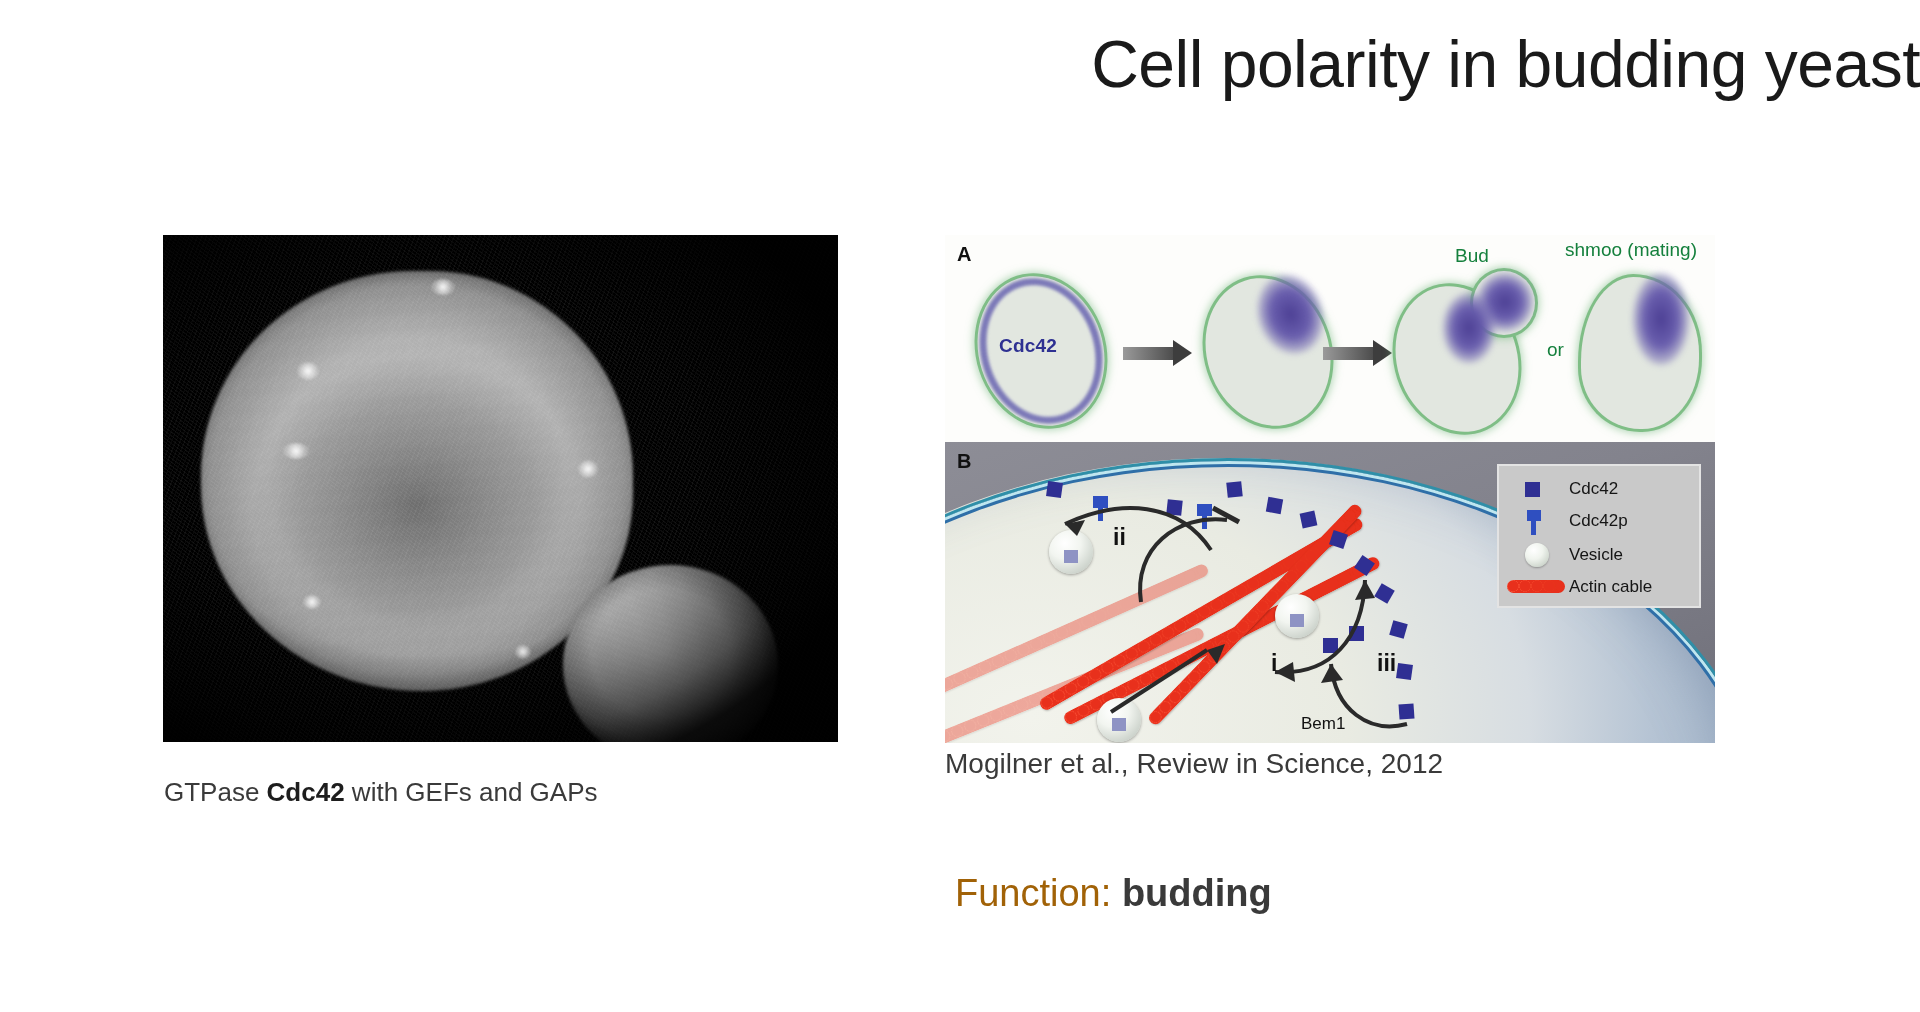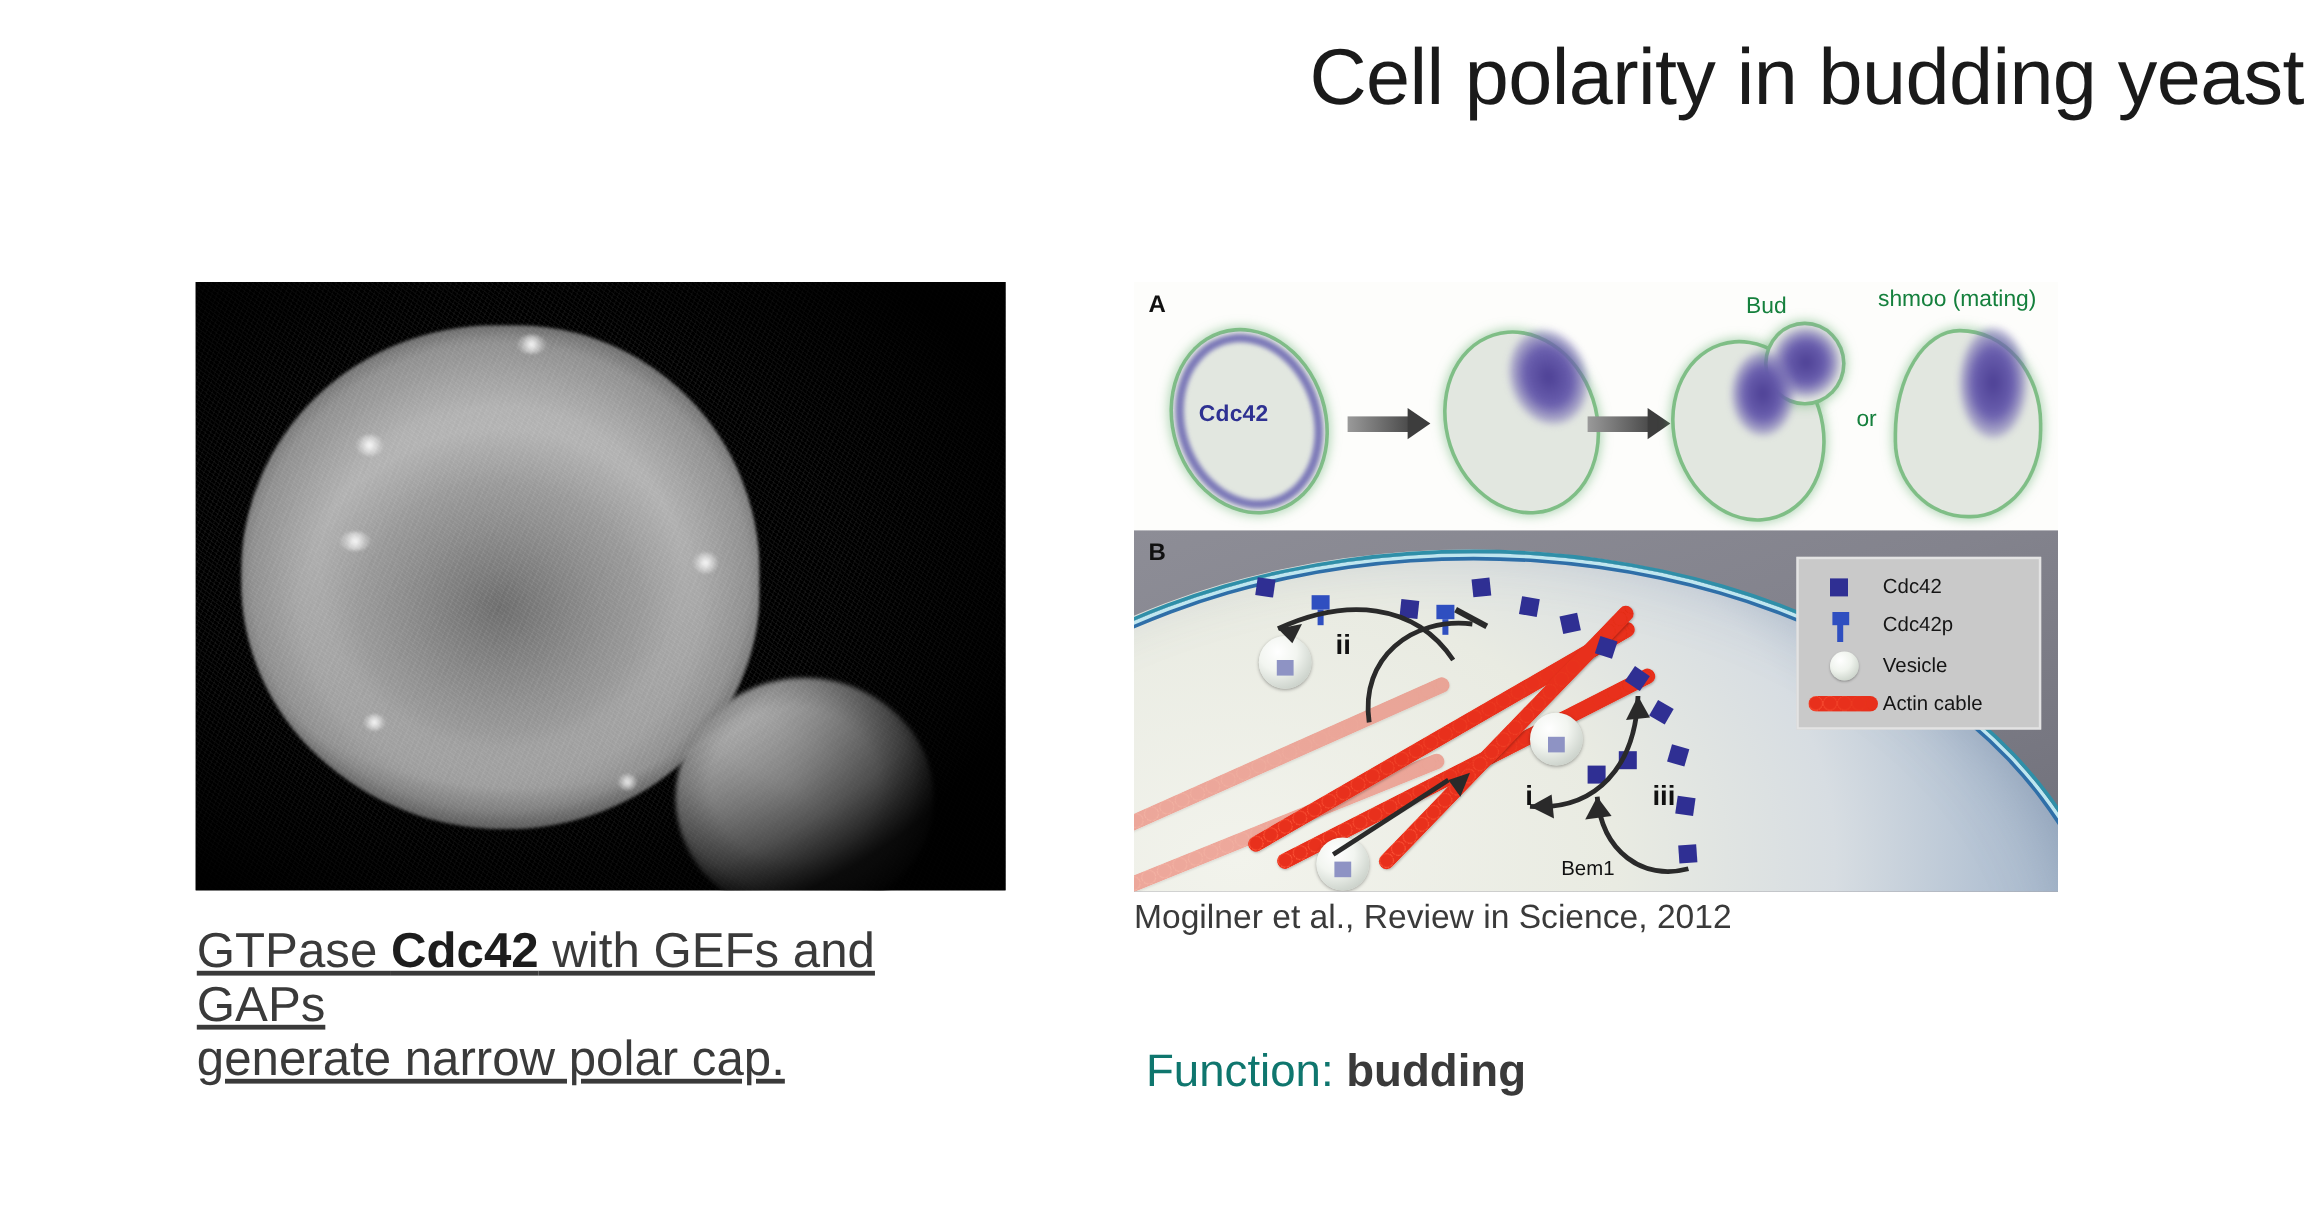--- a/index.html
+++ b/index.html
@@ -102,25 +102,24 @@
     inset: 0;
     background: radial-gradient(ellipse 66% 64% at 40% 46%, rgba(0,0,0,0) 58%, rgba(0,0,0,.55) 86%, rgba(0,0,0,.92) 100%);
   }
 
   
   .caption {
     position: absolute;
     left: 164px;
     top: 770px;
     width: 640px;
-    font-size: 41px;
+    font-size: 26px;
     line-height: 45px;
     font-weight: 400;
     color: #3a3a3a;
-    text-decoration: underline;
   }
   .caption b { font-weight: 700; color: #1d1d1d; }
 
   
   .figure {
     position: absolute;
     left: 945px;
     top: 235px;
     width: 770px;
     height: 508px;
@@ -315,21 +314,21 @@
   }
 
   
   .function-line {
     position: absolute;
     left: 955px;
     top: 872px;
     font-size: 38px;
     white-space: nowrap;
   }
-  .function-line .fn-key { color: #0f766e; font-weight: 400; }
+  .function-line .fn-key { color: #a16207; font-weight: 400; }
   .function-line .fn-val { color: #3a3a3a; font-weight: 700; }
 </style>
 </head>
 <body>
 
 <div class="slide-title">Cell polarity in budding yeast</div>
 
 <div class="micrograph">
   <div class="cell-main"></div>
   <div class="cell-bud"></div>
@@ -338,21 +337,20 @@
   <div class="speck" style="left:415px;top:225px;width:20px;height:18px;"></div>
   <div class="speck" style="left:140px;top:360px;width:18px;height:14px;"></div>
   <div class="speck" style="left:352px;top:410px;width:16px;height:14px;"></div>
   <div class="speck" style="left:268px;top:44px;width:24px;height:16px;"></div>
   <div class="noise"></div>
   <div class="vignette"></div>
 </div>
 
 <div class="caption">
   <span>GTPase </span><b>Cdc42</b><span> with GEFs and GAPs</span><br>
-  <span>generate narrow polar cap.</span>
 </div>
 
 <div class="figure">
 
   <div class="panel-a">
     <div class="panel-letter">A</div>
 
     <div class="yeast tilt" style="left:34px;top:40px;width:124px;height:152px;">
       <div class="body"></div>
       <div class="cdc-ring"></div>

